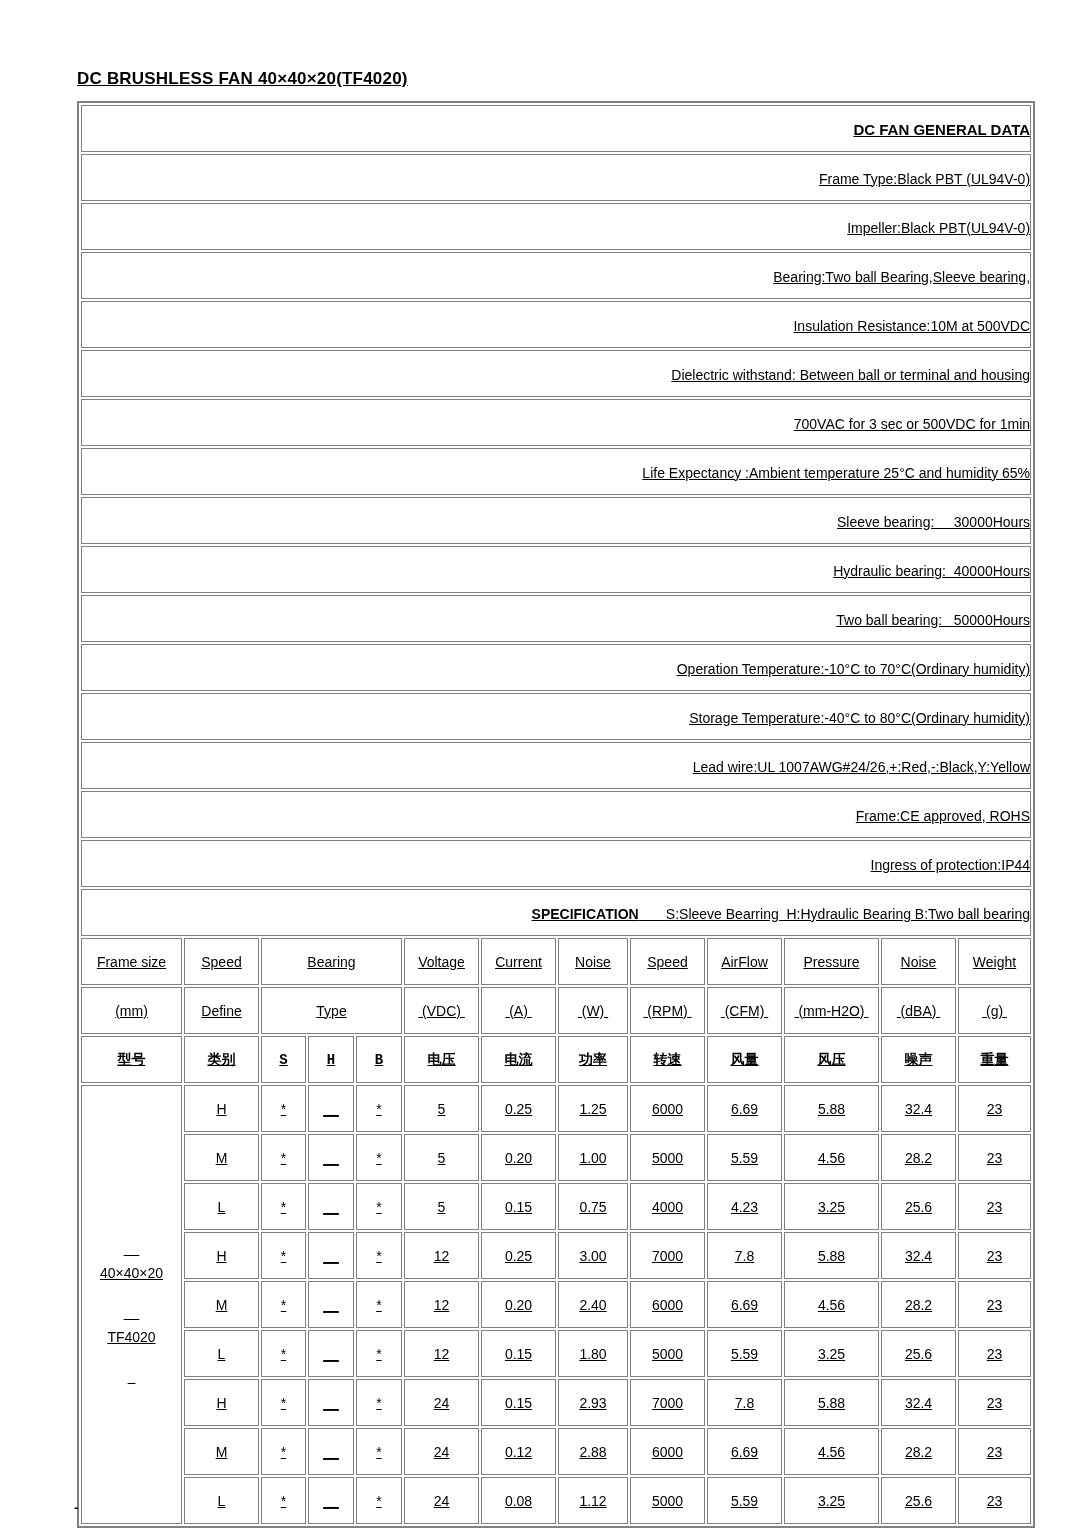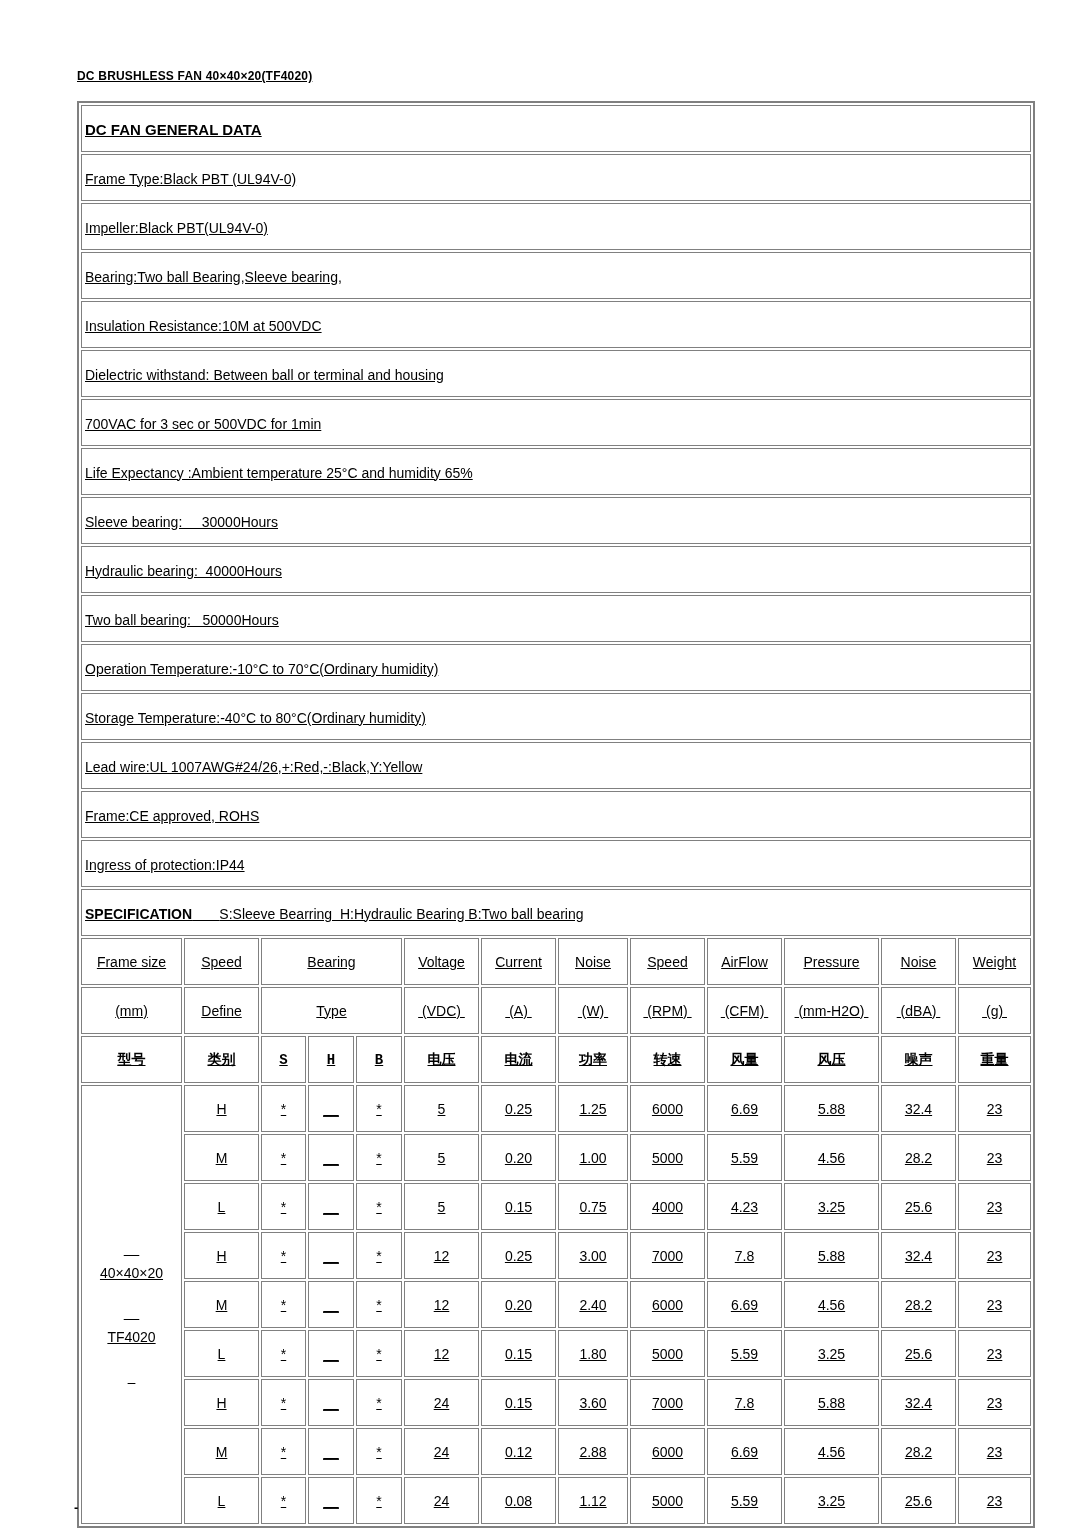--- a/index.html
+++ b/index.html
@@ -9,21 +9,21 @@
     height: 1530px;
     background: #ffffff;
     color: #000000;
     font-family: "Liberation Sans", sans-serif;
     overflow: hidden;
   }
   .doc-title {
     position: absolute;
     left: 77px;
     top: 69px;
-    font-size: 12px;
+    font-size: 17px;
     font-weight: bold;
     text-decoration: underline;
     letter-spacing: 0.2px;
     white-space: pre;
   }
   table.main {
     position: absolute;
     left: 77px;
     top: 101px;
     width: 926px;
@@ -37,23 +37,23 @@
     border: 1px solid #808080;
     background: #ffffff;
     font-size: 14px;
     text-decoration: underline;
     overflow: hidden;
     white-space: pre-wrap;
   }
   
   tr.g-row td {
     height: 43px;
-    text-align: left;
+    text-align: right;
     vertical-align: middle;
-    padding: 2px 12px 0 3px;
+    padding: 2px 0 0 3px;
   }
   tr.g-row td.bold-cell { font-weight: bold; font-size: 15px; }
   .spec-label { font-weight: bold; }
   
   tr.h-row td, tr.s-row td {
     height: 45px;
     text-align: center;
     vertical-align: middle;
     padding: 0;
   }
@@ -278,21 +278,21 @@
     <td>25.6</td>
     <td>23</td>
   </tr>
         <tr class="s-row">
     <td>H</td>
     <td>*</td>
     <td>__</td>
     <td>*</td>
     <td>24</td>
     <td>0.15</td>
-    <td>3.60</td>
+    <td>2.93</td>
     <td>7000</td>
     <td>7.8</td>
     <td>5.88</td>
     <td>32.4</td>
     <td>23</td>
   </tr>
         <tr class="s-row">
     <td>M</td>
     <td>*</td>
     <td>__</td>

